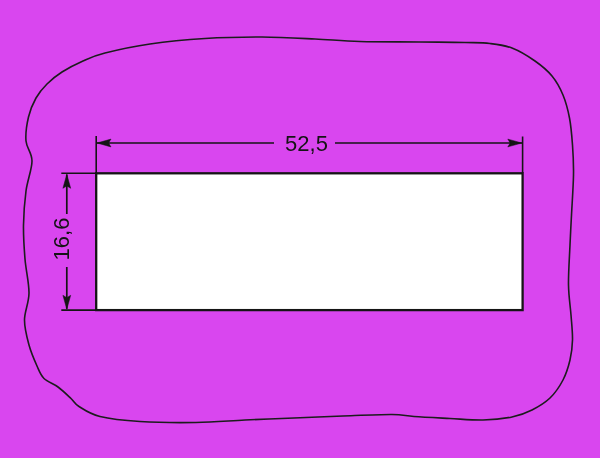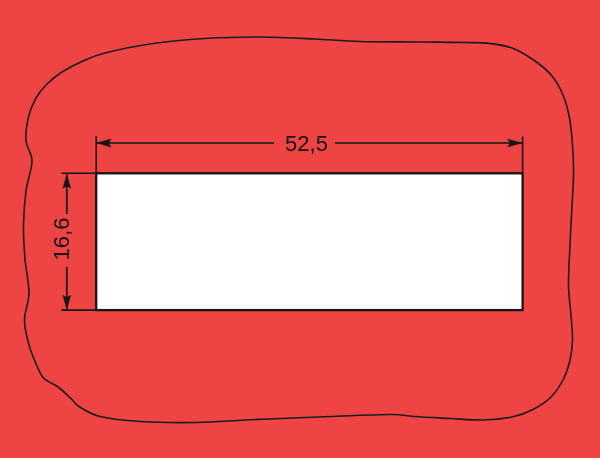--- a/index.html
+++ b/index.html
@@ -1,16 +1,16 @@
 <!DOCTYPE html>
 <html><head>
 <meta charset="utf-8">
 <style>
   html,body{margin:0;padding:0;background:#ffffff;}
-  .wrap{width:600px;height:458px;position:relative;background:#ef4444;
+  .wrap{width:600px;height:458px;position:relative;background:#d946ef;
         font-family:"Liberation Sans", sans-serif;}
   svg{display:block}
   text{font-family:"Liberation Sans", sans-serif; fill:#141414;}
 </style>
 </head>
 <body>
 <div class="wrap">
 <svg width="600" height="458" viewBox="0 0 600 458">
 
   <path d="M 105.0,53.0 C 116.2,50.2 133.3,46.4 150.0,44.0 C 166.7,41.6 186.3,39.7 205.0,38.5 C 223.7,37.3 243.7,36.9 262.0,37.0 C 280.3,37.1 298.7,38.2 315.0,39.0 C 331.3,39.8 342.5,41.0 360.0,41.5 C 377.5,42.0 402.5,41.8 420.0,42.0 C 437.5,42.2 453.3,42.2 465.0,42.5 C 476.7,42.8 482.2,42.6 490.0,43.5 C 497.8,44.4 504.5,45.1 512.0,48.0 C 519.5,50.9 528.3,56.3 535.0,61.0 C 541.7,65.7 547.3,70.3 552.0,76.0 C 556.7,81.7 560.1,88.0 563.0,95.0 C 565.9,102.0 567.9,109.7 569.5,118.0 C 571.1,126.3 571.8,135.5 572.5,145.0 C 573.2,154.5 573.7,163.3 573.5,175.0 C 573.3,186.7 572.1,203.3 571.5,215.0 C 570.9,226.7 570.5,233.3 570.0,245.0 C 569.5,256.7 568.3,273.3 568.5,285.0 C 568.7,296.7 570.3,305.8 571.0,315.0 C 571.7,324.2 572.7,332.5 572.5,340.0 C 572.3,347.5 571.6,353.3 570.0,360.0 C 568.4,366.7 566.3,373.7 563.0,380.0 C 559.7,386.3 555.2,393.0 550.0,398.0 C 544.8,403.0 538.3,406.8 532.0,410.0 C 525.7,413.2 520.2,415.3 512.0,417.0 C 503.8,418.7 493.3,419.8 483.0,420.0 C 472.7,420.2 461.5,419.1 450.0,418.5 C 438.5,417.9 423.7,417.2 414.0,416.5 C 404.3,415.8 403.8,414.6 392.0,414.5 C 380.2,414.4 359.3,415.4 343.0,416.0 C 326.7,416.6 310.3,417.3 294.0,418.0 C 277.7,418.7 261.3,419.2 245.0,420.0 C 228.7,420.8 213.5,422.2 196.0,422.5 C 178.5,422.8 156.0,422.5 140.0,421.5 C 124.0,420.5 110.2,419.0 100.0,416.5 C 89.8,414.0 83.8,409.5 79.0,406.5 C 74.2,403.5 74.5,401.8 71.0,398.5 C 67.5,395.2 62.5,390.3 58.0,387.0 C 53.5,383.7 47.5,382.0 44.0,378.5 C 40.5,375.0 39.5,371.6 37.0,366.0 C 34.5,360.4 31.1,352.7 29.0,345.0 C 26.9,337.3 24.5,328.7 24.5,320.0 C 24.5,311.3 28.9,303.2 29.0,293.0 C 29.1,282.8 25.9,270.3 25.0,259.0 C 24.1,247.7 23.3,236.3 23.5,225.0 C 23.7,213.7 24.6,201.7 26.0,191.0 C 27.4,180.3 32.0,169.3 32.0,161.0 C 32.0,152.7 26.6,148.3 26.0,141.0 C 25.4,133.7 26.8,124.2 28.5,117.0 C 30.2,109.8 32.9,103.5 36.0,98.0 C 39.1,92.5 42.7,88.3 47.0,84.0 C 51.3,79.7 56.0,75.8 62.0,72.0 C 68.0,68.2 75.8,64.2 83.0,61.0 C 90.2,57.8 93.8,55.8 105.0,53.0 Z" fill="none" stroke="#1c1c1c" stroke-width="1.6"></path>

